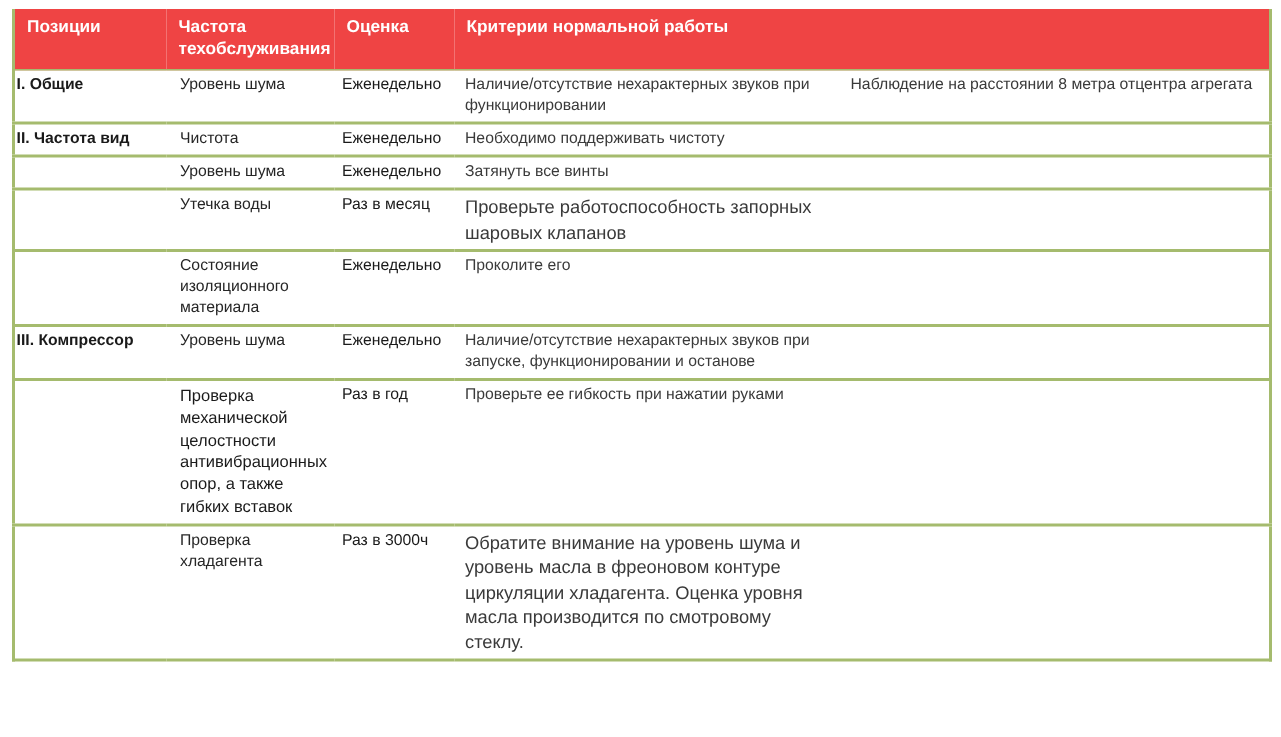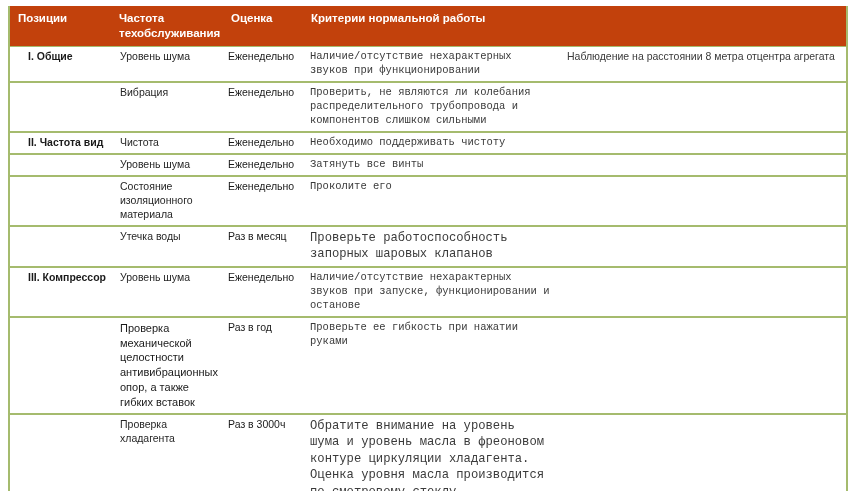--- a/index.html
+++ b/index.html
@@ -30,21 +30,21 @@
     table-layout: fixed;
     background: #ffffff;
   }
   table.maint col.c-pos   { width: 102px; }
   table.maint col.c-freq  { width: 112px; }
   table.maint col.c-eval  { width: 80px; }
   table.maint col.c-crit  { width: 253px; }
   table.maint col.c-note  { width: 291px; }
 
   thead th {
-    background: #c2410c;
+    background: #ef4444;
     color: #ffffff;
     font-size: 11.5px;
     font-weight: bold;
     text-align: left;
     vertical-align: top;
     padding: 5px 4px 6px 8px;
     line-height: 1.28;
     border: 0;
     height: 24px;
   }
@@ -68,25 +68,25 @@
   table.maint {
     border-left: 2px solid #a5bb6e;
     border-right: 2px solid #a5bb6e;
     border-bottom: 2px solid #a5bb6e;
   }
 
   td.pos {
     font-weight: bold;
     font-size: 10.5px;
     color: #1a1a1a;
-    padding-left: 18px;
+    padding-left: 1px;
   }
   td.freq { padding-left: 9px; }
   td.eval { padding-left: 5px; font-size: 10.5px; color: #1a1a1a; }
-  td.crit { padding-left: 7px; color: #3a3a3a; font-family: Liberation Mono, monospace; }
+  td.crit { padding-left: 7px; color: #3a3a3a; }
   td.note { padding-left: 11px; color: #3a3a3a; }
 
   
   .big   { font-size: 12.2px; line-height: 1.35; color: #1a1a1a; }
   .big2  { font-size: 11px; line-height: 1.35; color: #1a1a1a; }
   .ev-strong { font-size: 11.6px; color: #111111; margin-left: 32px; }
 </style>
 </head>
 <body>
 
@@ -117,58 +117,51 @@
     <tbody>
 
       <tr style="height:34px">
         <td class="pos">I. Общие</td>
         <td class="freq">Уровень шума</td>
         <td class="eval ev-strong">Еженедельно</td>
         <td class="crit">Наличие/отсутствие нехарактерных звуков при функционировании</td>
         <td class="note">Наблюдение на расстоянии 8 метра отцентра агрегата</td>
       </tr>
 
-      <tr style="height:40px">
-        <td class="pos"></td>
-        <td class="freq">Вибрация</td>
-        <td class="eval ev-strong">Еженедельно</td>
-        <td class="crit">Проверить, не являются ли колебания распределительного трубопровода и компонентов слишком сильными</td>
-        <td class="note"></td>
-      </tr>
 
 
       <tr style="height:13px">
         <td class="pos">II. Частота вид</td>
         <td class="freq">Чистота</td>
         <td class="eval ev-strong">Еженедельно</td>
         <td class="crit">Необходимо поддерживать чистоту</td>
         <td class="note"></td>
       </tr>
 
       <tr style="height:13px">
         <td class="pos"></td>
         <td class="freq">Уровень шума</td>
         <td class="eval ev-strong">Еженедельно</td>
         <td class="crit">Затянуть все винты</td>
         <td class="note"></td>
       </tr>
 
+      <tr style="height:30px">
+        <td class="pos"></td>
+        <td class="freq">Утечка воды</td>
+        <td class="eval">Раз в месяц</td>
+        <td class="crit big">Проверьте работоспособность запорных шаровых клапанов</td>
+        <td class="note"></td>
+      </tr>
+
       <tr style="height:38px">
         <td class="pos"></td>
         <td class="freq">Состояние изоляционного материала</td>
         <td class="eval ev-strong">Еженедельно</td>
         <td class="crit">Проколите его</td>
-        <td class="note"></td>
-      </tr>
-
-      <tr style="height:30px">
-        <td class="pos"></td>
-        <td class="freq">Утечка воды</td>
-        <td class="eval">Раз в месяц</td>
-        <td class="crit big">Проверьте работоспособность запорных шаровых клапанов</td>
         <td class="note"></td>
       </tr>
 
       <tr style="height:30px">
         <td class="pos">III. Компрессор</td>
         <td class="freq">Уровень шума</td>
         <td class="eval ev-strong">Еженедельно</td>
         <td class="crit">Наличие/отсутствие нехарактерных звуков при запуске, функционировании и останове</td>
         <td class="note"></td>
       </tr>

